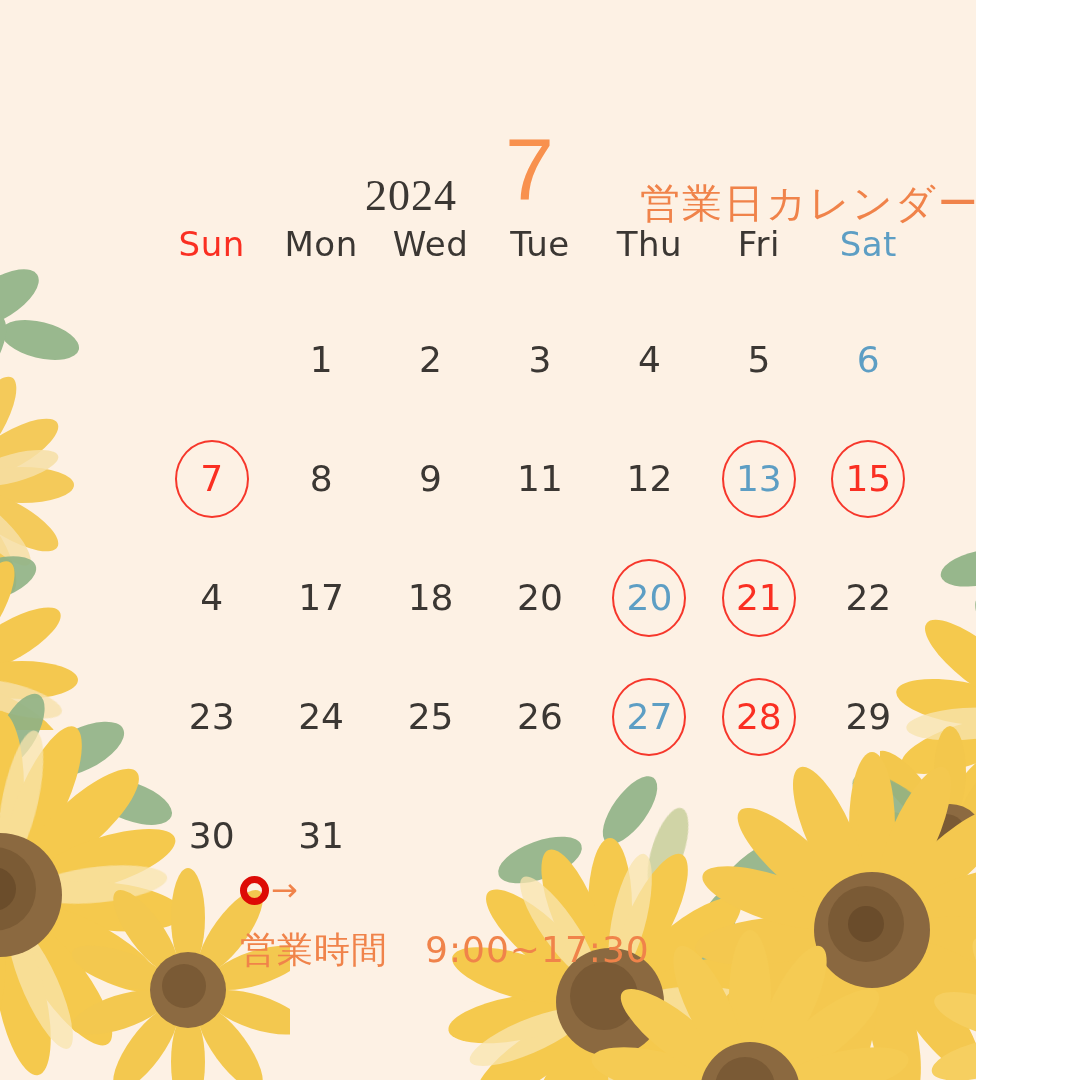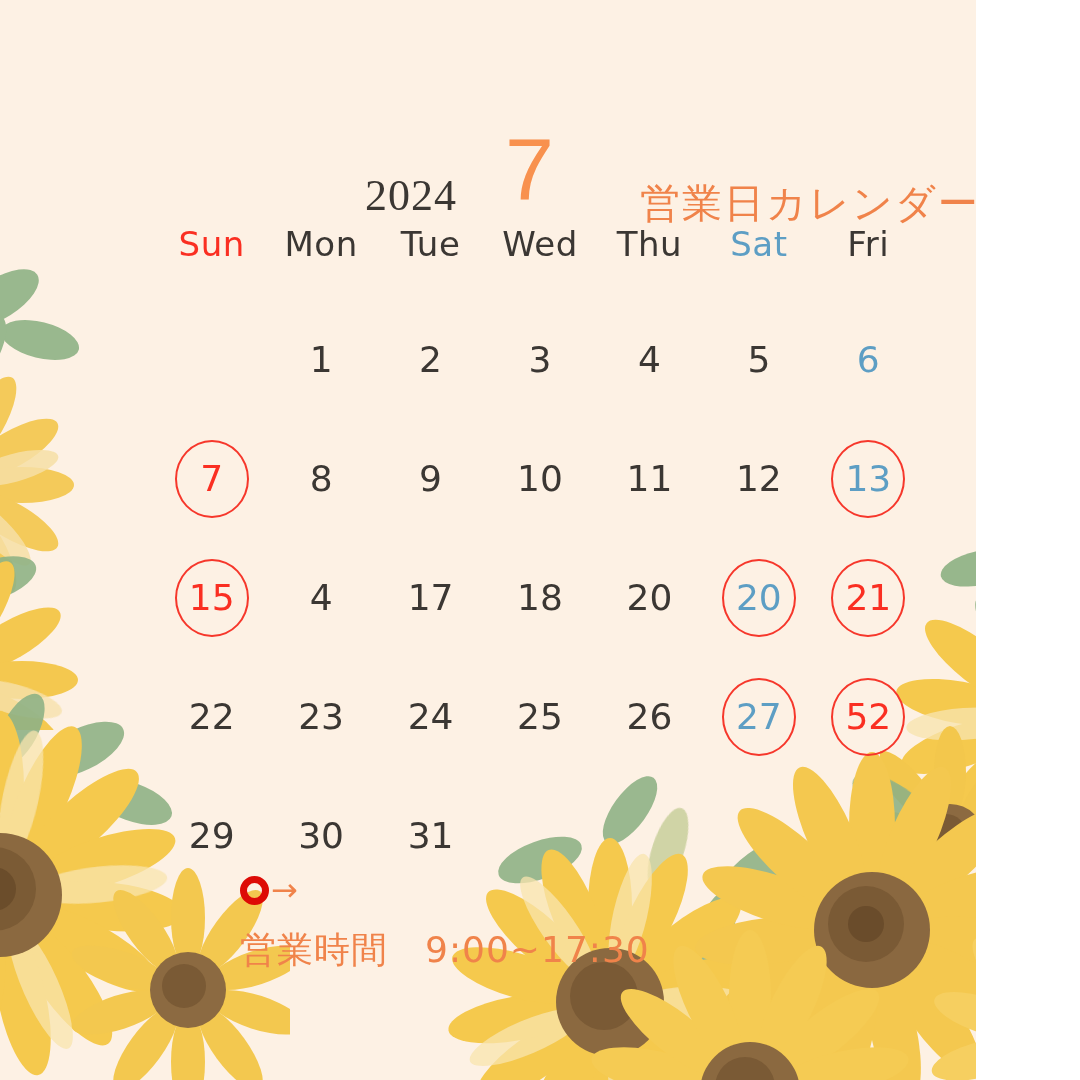--- a/index.html
+++ b/index.html
@@ -463,25 +463,25 @@
 
   <div id="header">
     <div id="year">2024</div>
     <div id="month">7</div>
     <div id="cal-title">営業日カレンダー</div>
   </div>
 
   <div id="weekdays">
       <div class="wd sun">Sun</div>
       <div class="wd ">Mon</div>
+      <div class="wd ">Wed</div>
       <div class="wd ">Tue</div>
-      <div class="wd ">Wed</div>
       <div class="wd ">Thu</div>
+      <div class="wd ">Fri</div>
       <div class="wd sat">Sat</div>
-      <div class="wd ">Fri</div>
     </div>
 
   <div id="grid">
       <div class="cell sun">
         <span class="daynum"></span>
       </div>
       <div class="cell ">
         <span class="daynum">1</span>
       </div>
       <div class="cell ">
@@ -502,23 +502,20 @@
       <div class="cell sun circled">
         <span class="daynum">7</span>
       </div>
       <div class="cell ">
         <span class="daynum">8</span>
       </div>
       <div class="cell ">
         <span class="daynum">9</span>
       </div>
       <div class="cell ">
-        <span class="daynum">10</span>
-      </div>
-      <div class="cell ">
         <span class="daynum">11</span>
       </div>
       <div class="cell ">
         <span class="daynum">12</span>
       </div>
       <div class="cell sat circled">
         <span class="daynum">13</span>
       </div>
       <div class="cell sun circled">
         <span class="daynum">15</span>
@@ -553,21 +550,21 @@
       <div class="cell ">
         <span class="daynum">25</span>
       </div>
       <div class="cell ">
         <span class="daynum">26</span>
       </div>
       <div class="cell sat circled">
         <span class="daynum">27</span>
       </div>
       <div class="cell sun circled">
-        <span class="daynum">52</span>
+        <span class="daynum">28</span>
       </div>
       <div class="cell ">
         <span class="daynum">29</span>
       </div>
       <div class="cell ">
         <span class="daynum">30</span>
       </div>
       <div class="cell ">
         <span class="daynum">31</span>
       </div>

